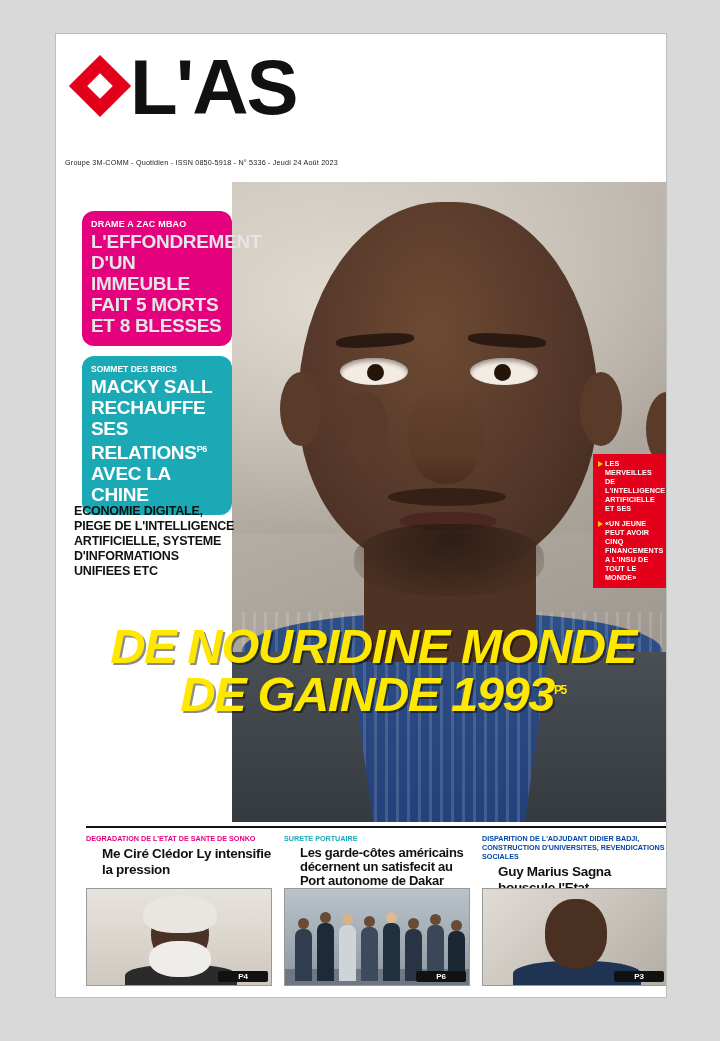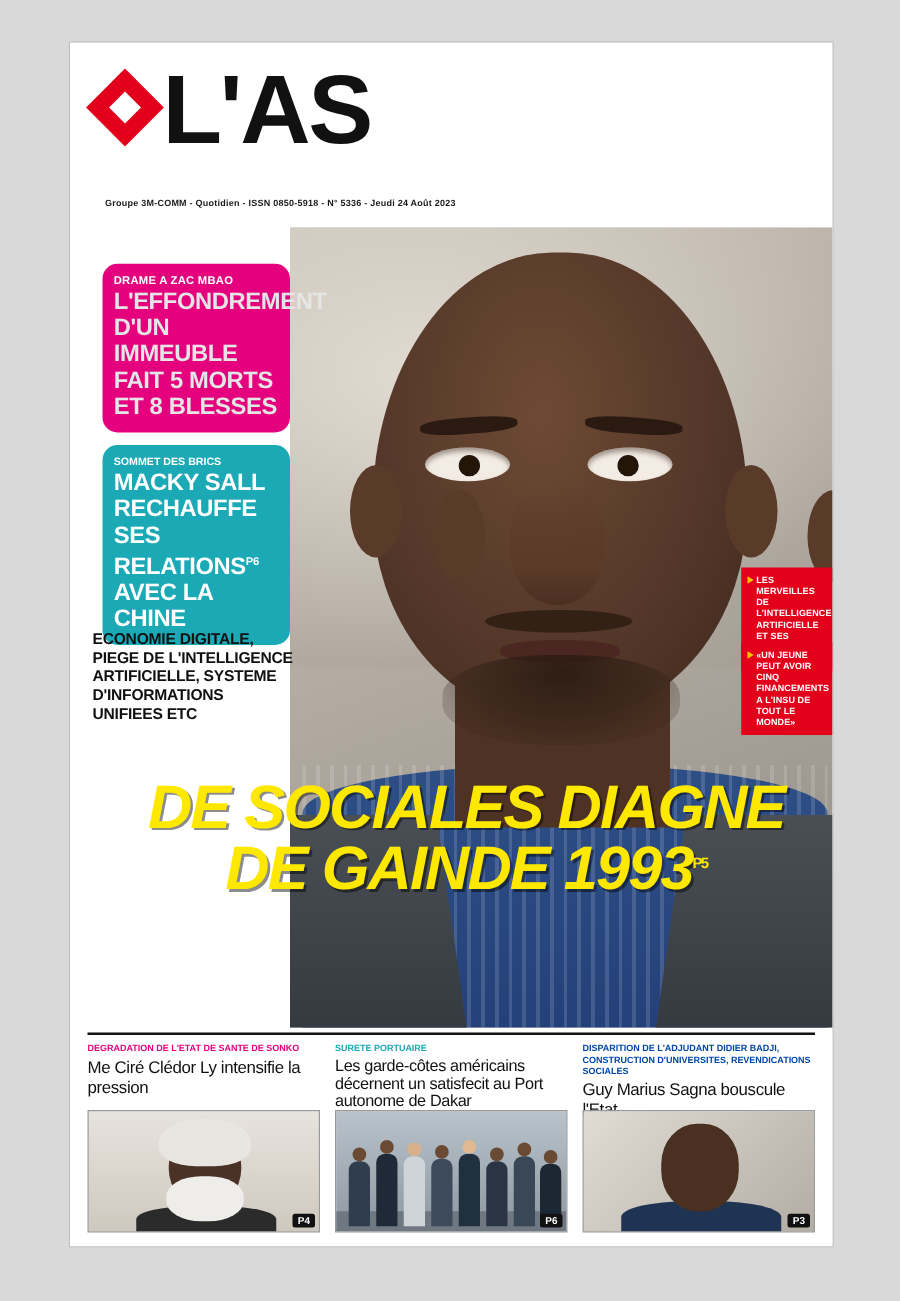--- a/index.html
+++ b/index.html
@@ -63,24 +63,24 @@
   .logo-text {
     font-family: "Liberation Sans", sans-serif;
     font-weight: bold;
     font-size: 78px;
     line-height: 70px;
     letter-spacing: -2px;
     color: #111111;
   }
   .masthead-sub {
     position: absolute;
-    left: 28px;
+    left: 9px;
     top: 124px;
     font-size: 7.2px;
-    font-weight: bold;
+    font-weight: normal;
     letter-spacing: 0.2px;
     color: #1a1a1a;
     white-space: nowrap;
   }
 
   
   .hero-photo {
     position: absolute;
     left: 176px;
     top: 148px;
@@ -315,21 +315,21 @@
     font-size: 12px;
     font-style: normal;
     vertical-align: super;
     text-shadow: none;
     color: #ffe800;
   }
 
   
   .bottom {
     position: absolute;
-    left: 0;
+    left: 16px;
     top: 792px;
     width: 610px;
     height: 171px;
     background: #ffffff;
   }
   .rule-top {
     position: absolute;
     left: 14px; top: 0;
     width: 582px; height: 2px;
     background: #111111;
@@ -346,24 +346,25 @@
     font-size: 7.2px;
     font-weight: bold;
     line-height: 9px;
     margin-bottom: 3px;
   }
   .k-pink { color: #e5007e; }
   .k-teal { color: #1aa9b5; }
   .k-blue { color: #0047a8; }
   .col .title {
     font-size: 13.5px;
-    font-weight: normal;
+    font-weight: bold;
     line-height: 16px;
     color: #111111;
     letter-spacing: -0.3px;
+    margin-left: 16px;
   }
   .col .title.small {
     font-size: 13px;
     line-height: 14px;
   }
   .thumb {
     position: absolute;
     top: 62px;
     width: 186px;
     height: 98px;
@@ -375,21 +376,21 @@
   #thumb2 { left: 212px; background: linear-gradient(180deg,#b9c3cb,#8c97a1); }
   #thumb3 { left: 410px; background: linear-gradient(180deg,#d6d2cc,#9e9a93); }
   .pagetag {
     position: absolute;
     right: 3px;
     bottom: 3px;
     background: #111111;
     color: #ffffff;
     font-size: 8px;
     font-weight: bold;
-    padding: 1px 4px;
+    padding: 1px 20px;
     border-radius: 2px;
   }
   
   .t1-head {
     position: absolute; left: 64px; top: 14px;
     width: 58px; height: 62px;
     background: #4b3226; border-radius: 48%;
   }
   .t1-hair {
     position: absolute; left: 56px; top: 6px;
@@ -503,21 +504,21 @@
     <div class="red-flag" id="flag1">
       <span class="bullet"></span>
       <span>LES MERVEILLES DE L'INTELLIGENCE ARTIFICIELLE ET SES PROBLEMES ETHIQUES</span>
     </div>
     <div class="red-flag" id="flag2">
       <span class="bullet"></span>
       <span>«UN JEUNE PEUT AVOIR CINQ FINANCEMENTS A L'INSU DE TOUT LE MONDE»</span>
     </div>
 
     <div class="main-head">
-      <div>DE SOCIALES DIAGNE</div>
+      <div>DE NOURIDINE MONDE</div>
       <div>
         <span>DE GAINDE 1993</span><span class="pg">P5</span>
       </div>
     </div>
 
     <div class="bottom">
       <div class="rule-top"></div>
 
       <div class="col" id="col1">
         <div class="kicker k-pink">DEGRADATION DE L'ETAT DE SANTE DE SONKO</div>

